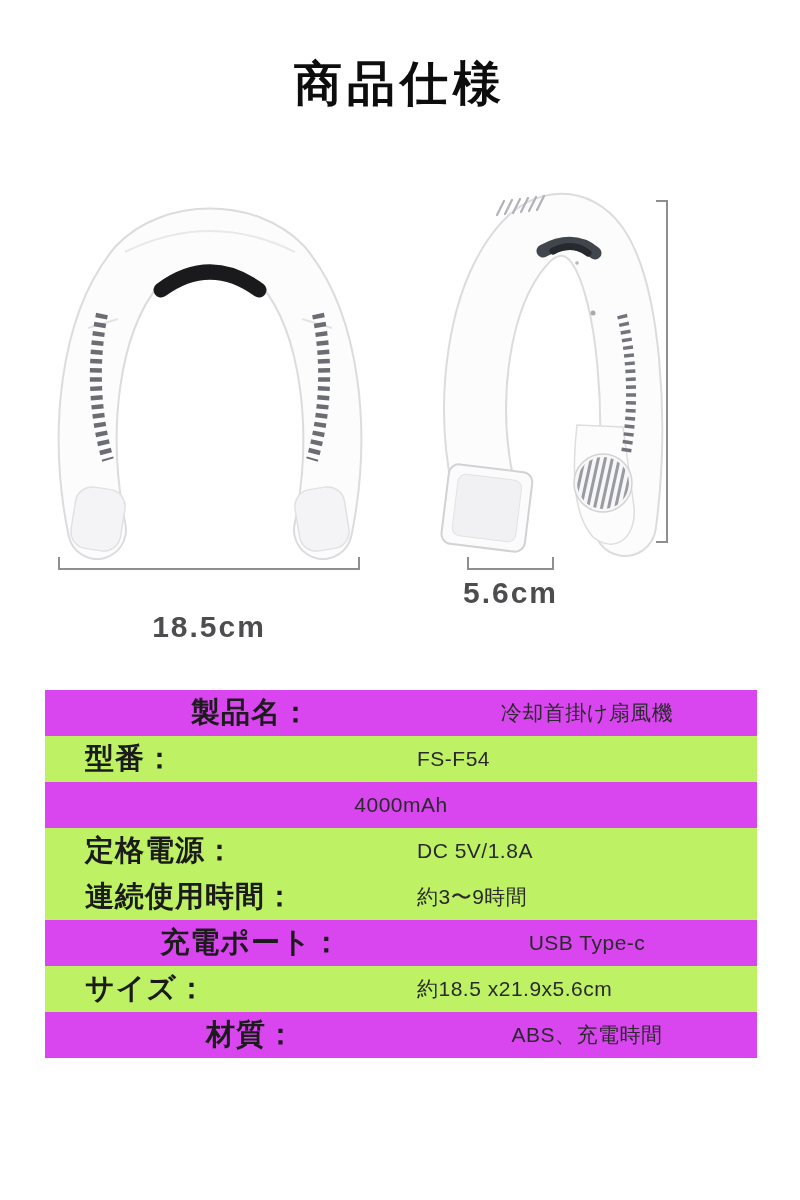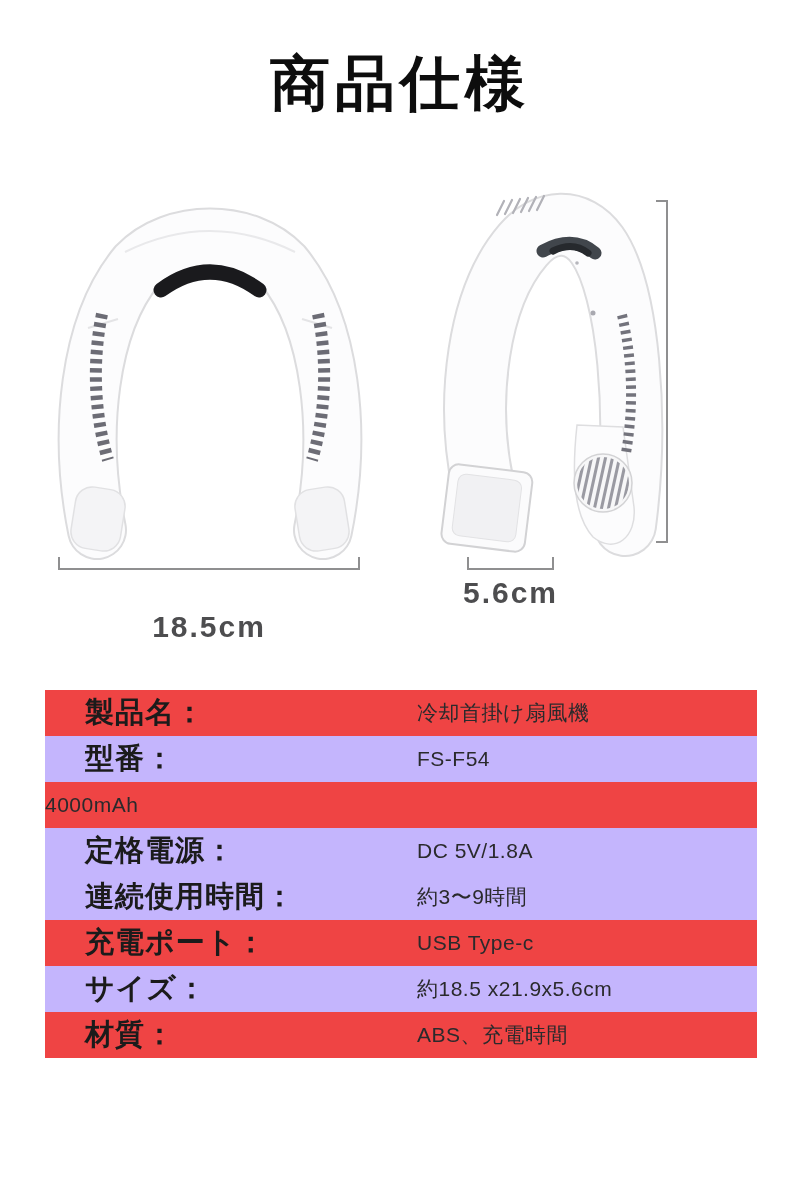--- a/index.html
+++ b/index.html
@@ -7,24 +7,24 @@
   .page {
     position:relative;
     width:800px;
     height:1200px;
     background:#ffffff;
     overflow:hidden;
     font-family:"Liberation Sans","DejaVu Sans",sans-serif;
   }
   .title {
     position:absolute;
-    top:44px; left:0;
+    top:52px; left:0;
     width:800px;
     text-align:center;
-    font-size:60px;
+    font-size:48px;
     font-weight:900;
     letter-spacing:5px;
     color:#0d0d0d;
   }
   .view-svg { position:absolute; }
   .front-view { left:55px; top:192px; }
   .side-view  { left:425px; top:185px; }
 
   
   .dim-bracket-h {
@@ -53,23 +53,23 @@
   
   .spec-table {
     position:absolute;
     left:45px; top:690px;
     width:712px;
   }
   .spec-row {
     display:flex;
     align-items:center;
     height:46px;
-    background:#c4b5fd;
-  }
-  .spec-row.striped { background:#ef4444; }
+    background:#bef264;
+  }
+  .spec-row.striped { background:#d946ef;text-align:center; }
   .spec-label {
     width:372px;
     padding-left:40px;
     font-size:29px;
     font-weight:700;
     color:#1b1b1b;
     letter-spacing:1px;
     white-space:nowrap;
   }
   .spec-value {

